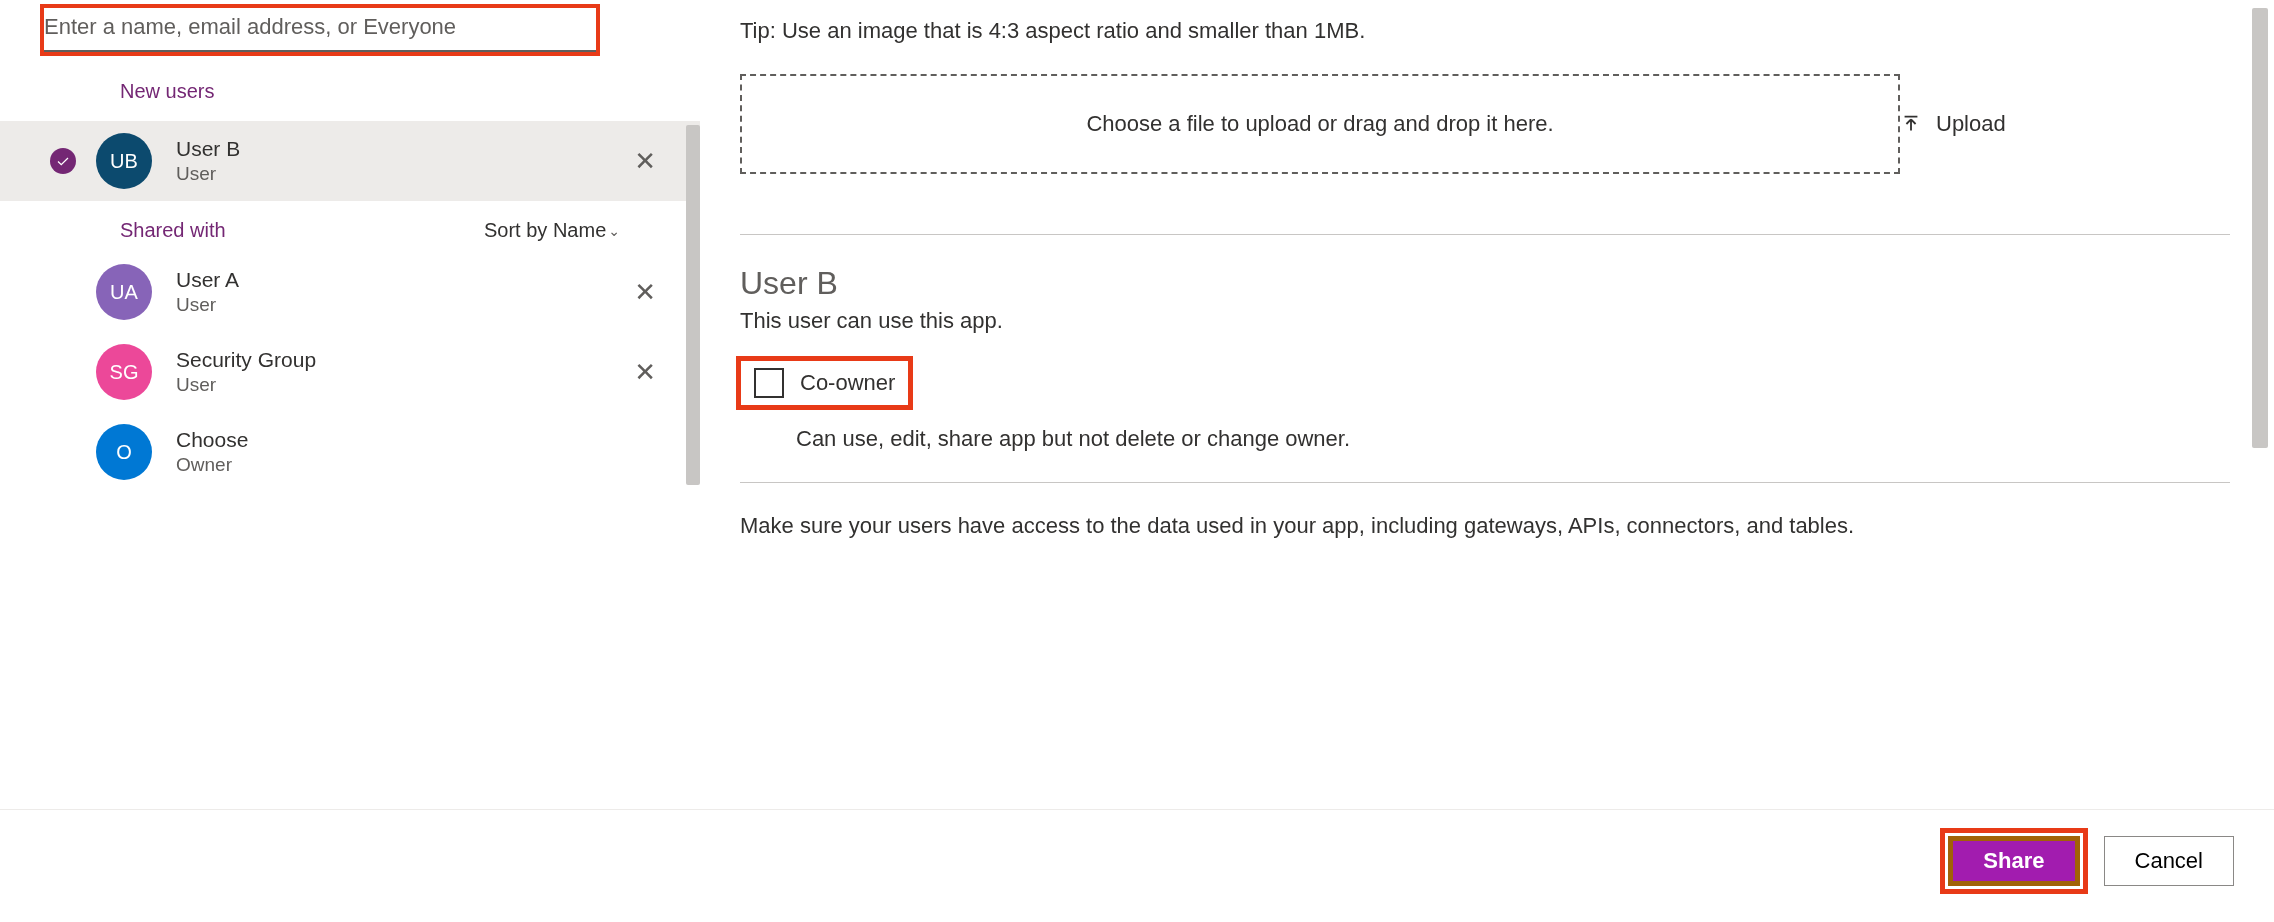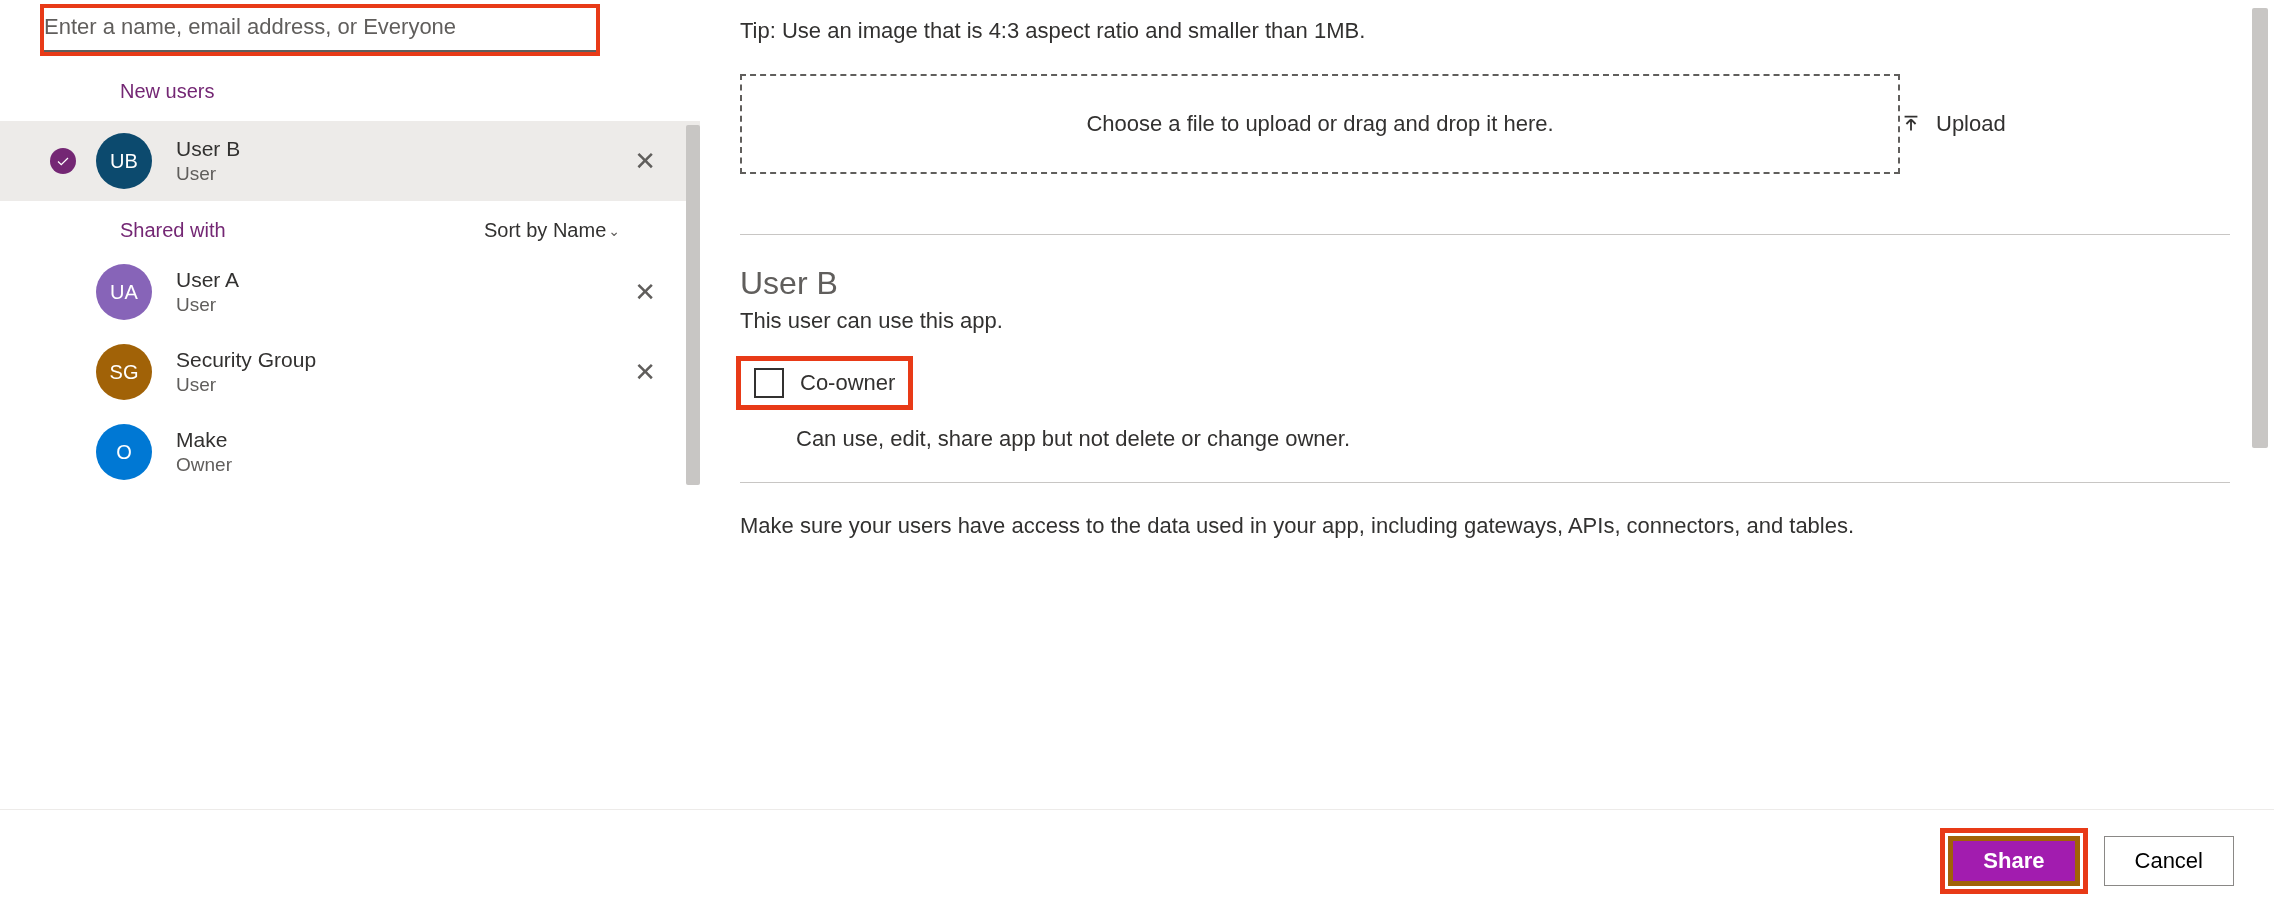--- a/index.html
+++ b/index.html
@@ -90,21 +90,21 @@
     align-items: center;
     justify-content: center;
     color: #fff;
     font-size: 20px;
     font-weight: 400;
     margin-right: 24px;
     flex-shrink: 0;
   }
   .av-purple { background: #0c4a6e; }
   .av-purple2 { background: #8764b8; }
-  .av-red { background: #a16207; }
+  .av-red { background: #ec4899; }
   .av-blue { background: #0078d4; }
   .user-info { flex: 1; }
   .user-name { font-size: 21px; color: #323130; }
   .user-role { font-size: 19px; color: #605e5c; margin-top: 2px; }
   .remove-x {
     color: #605e5c;
     font-size: 26px;
     cursor: pointer;
     padding: 4px 10px;
     margin-right: 10px;
@@ -350,21 +350,21 @@
           <div class="user-name">Security Group</div>
           <div class="user-role">User</div>
         </div>
         <span class="remove-x">✕</span>
       </div>
 
       <div class="user-row">
         <span class="check-spacer"></span>
         <span class="avatar av-blue">O</span>
         <div class="user-info">
-          <div class="user-name">Make</div>
+          <div class="user-name">Choose</div>
           <div class="user-role">Owner</div>
         </div>
       </div>
 
       <div class="scrollbar-v"></div>
     </div>
 
   </div>
 
   <div class="right-panel">

